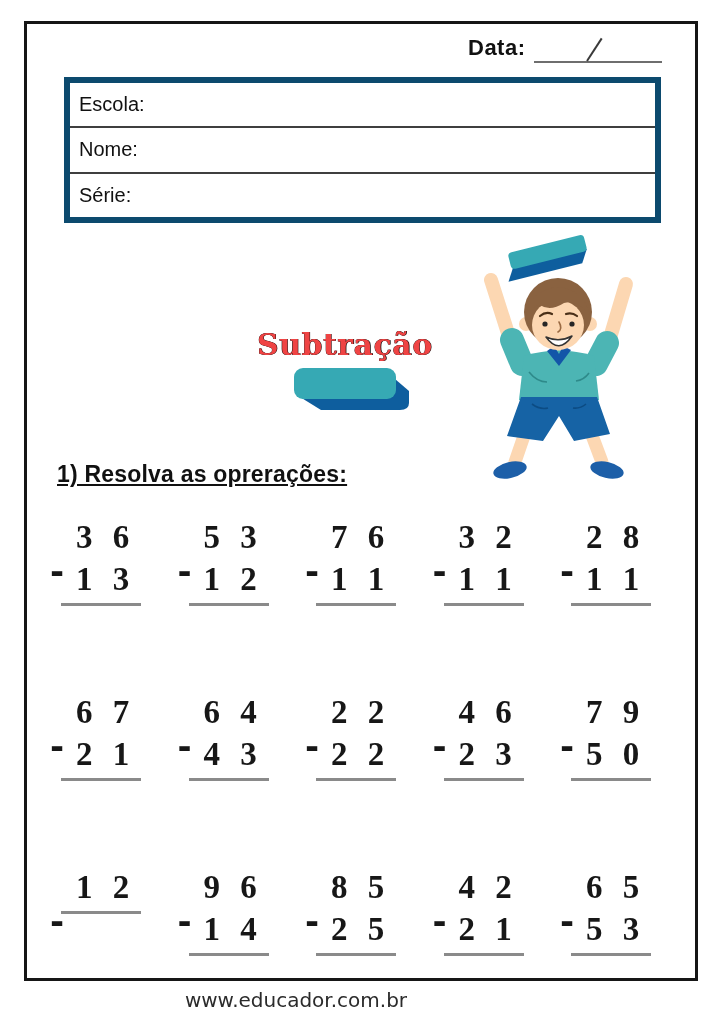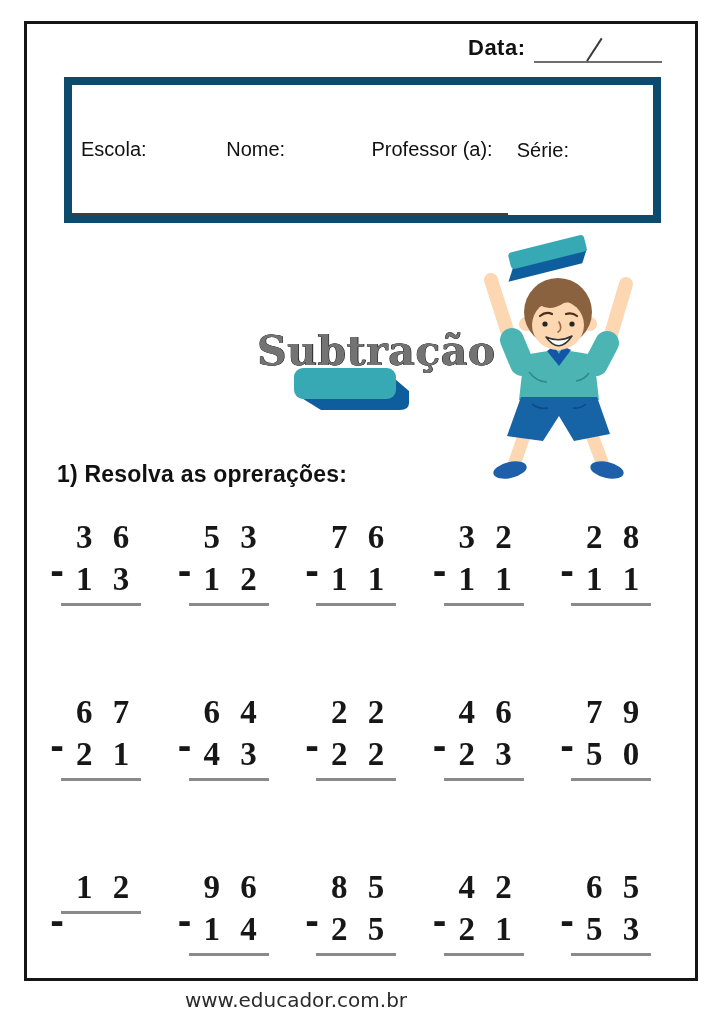--- a/index.html
+++ b/index.html
@@ -43,55 +43,56 @@
     background: #3a3a3a;
     transform: rotate(33deg);
     transform-origin: bottom center;
   }
 
   
   .info-table {
     position: absolute;
     left: 64px; top: 77px;
     width: 597px; height: 146px;
-    border: 8px solid #0c4a6e;
-    display: flex; flex-direction: row;
+    border: 6px solid #0c4a6e;
+    display: flex; flex-direction: column;
   }
   .info-row {
     flex: 1;
     display: flex; align-items: center;
     border-bottom: 2px solid #3f3f3f;
     padding-left: 9px;
     font-size: 20px;
   }
   .info-row:last-child { border-bottom: none; }
   .info-fill { flex: 1; height: 100%; }
 
   
   .title {
     position: absolute;
     left: 257px; top: 327px;
     font-family: "DejaVu Serif", serif;
     font-weight: 800;
-    font-size: 41px;
+    font-size: 30px;
     letter-spacing: 0.5px;
-    color: #737373;
+    color: #ef4444;
     text-shadow: 0.6px 0 0 #0d0d0d, -0.3px 0 0 #0d0d0d;
   }
   .title-bar { position: absolute; left: 291px; top: 365px; }
 
   
   .boy { position: absolute; left: 466px; top: 232px; }
 
   
   .instruction {
     position: absolute;
     left: 57px; top: 461px;
     font-size: 23px; font-weight: 700;
     letter-spacing: 0.2px;
+    text-decoration: underline;
   }
 
   
   .prob-row {
     position: absolute;
     left: 46px; width: 630px;
     display: flex; justify-content: space-between;
   }
   .prob-row.r1 { top: 516px; }
   .prob-row.r2 { top: 691px; }
@@ -146,24 +147,20 @@
   <div class="info-table">
     <div class="info-row">
       <span>Escola:</span>
       <span class="info-fill"></span>
     </div>
     <div class="info-row">
       <span>Nome:</span>
       <span class="info-fill"></span>
     </div>
     <div class="info-row">
-      <span>Professor (a):</span>
-      <span class="info-fill"></span>
-    </div>
-    <div class="info-row">
       <span>Série:</span>
       <span class="info-fill"></span>
     </div>
   </div>
 
   <div class="title">Subtração</div>
   <div class="title-bar">
     <svg width="122" height="48" viewBox="0 0 122 48">
       <path d="M14 14 L104 14 L118 26 L118 38 Q118 45 109 45 L30 45 L9 32 Z" fill="#0e5e9e"></path>
       <rect x="3" y="3" width="102" height="31" rx="9" fill="#36a9b4"></rect>

